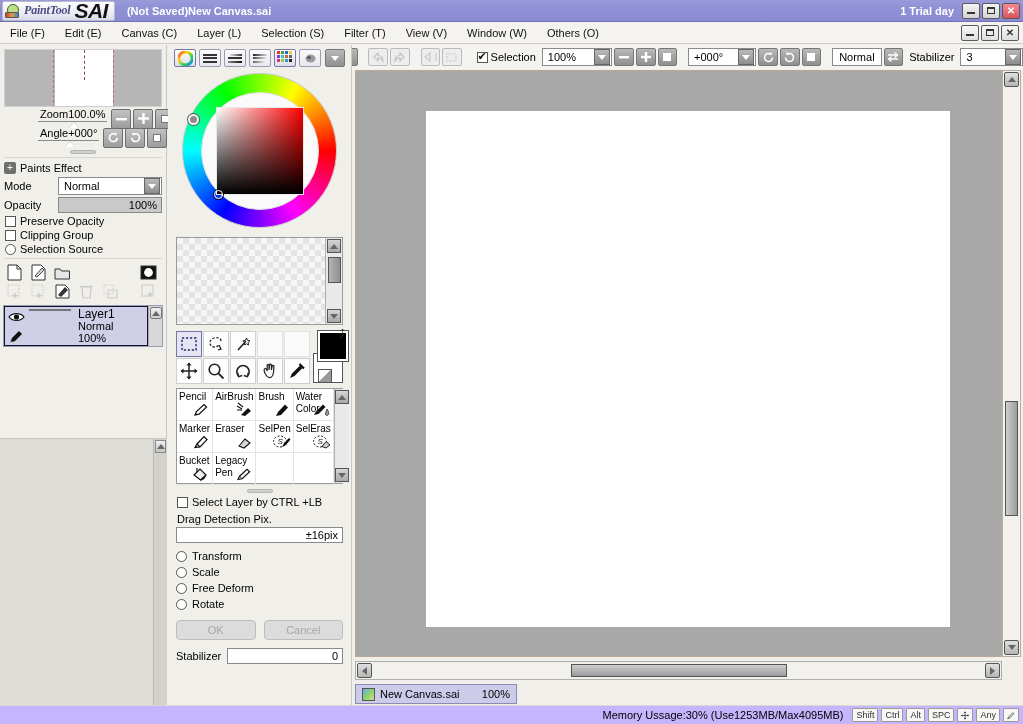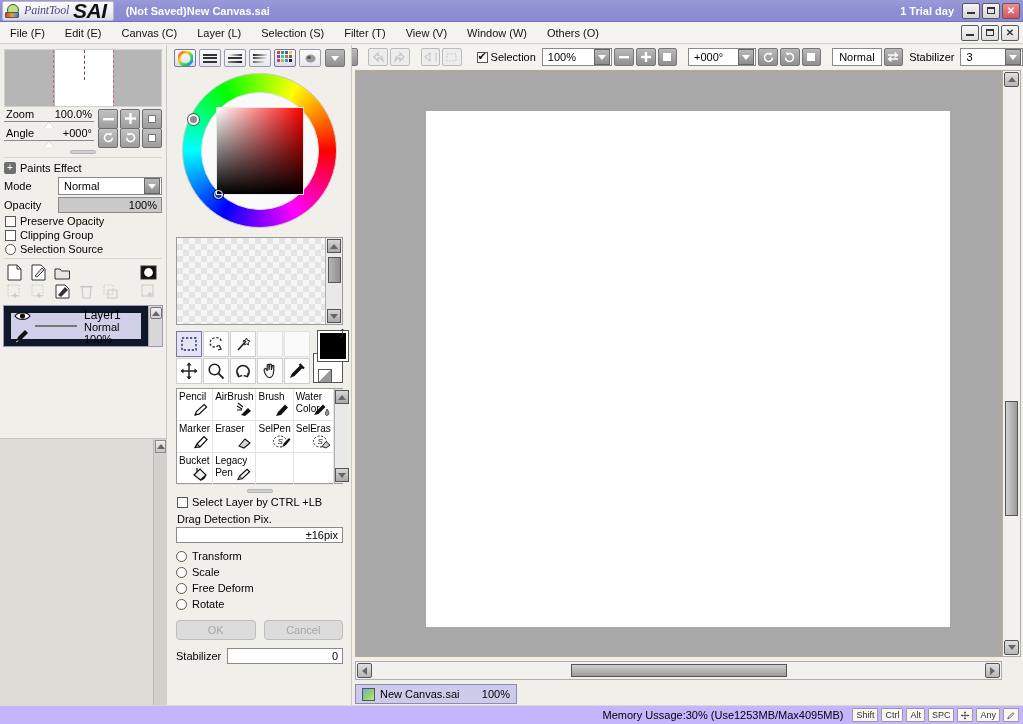--- a/index.html
+++ b/index.html
@@ -33,21 +33,21 @@
   .logo-blob .circ {
     position:absolute; left:2px; top:0; width:12px; height:12px;
     border-radius:50%; background:#bfe08a; border:1.5px solid #3f5f1f;
   }
   .logo-blob .pal {
     position:absolute; left:0; bottom:0; width:14px; height:6px;
     background:linear-gradient(to right,#cf3b2f,#e2a23b,#3b7fd4);
     border:1px solid #555; border-radius:1px;
   }
   .logo-paint {
-    font-family:"Liberation Serif", serif; font-style:italic; font-weight:normal;
+    font-family:"Liberation Serif", serif; font-style:italic; font-weight:bold;
     font-size:12px; color:#4b4b86; letter-spacing:-0.2px;
   }
   .logo-sai {
     font-family:"Liberation Sans", sans-serif; font-weight:bold; font-style:italic;
     font-size:21px; color:#111; margin-left:4px; letter-spacing:-0.5px;
   }
   .title-text {
     margin-left:12px; font-size:11px; font-weight:bold; color:#ffffff;
   }
   .title-right {
@@ -123,21 +123,21 @@
   }
   .nav-thumb {
     margin:4px 4px 2px 4px; height:58px; background:#b6b6b6;
     border:1px solid #cfcfcf; position:relative; overflow:hidden;
   }
   .nav-white { position:absolute; left:50px; top:0; width:58px; height:58px; background:#fff;}
   .nav-line { position:absolute; top:0; width:0; border-left:1px dashed #b0446a; height:58px;}
   .row {
     display:flex; align-items:center; padding:0 4px; height:19px;
   }
-  .slider-wrap { flex:1; position:relative; }
+  .slider-wrap { flex:1; position:relative;margin-left:34px; }
   .slider-label {
     display:flex; justify-content:space-between; font-size:11px;
     border-bottom:1px solid #8a8a8a; padding:0 2px 0 2px; line-height:13px;
   }
   .slider-tick {
     position:relative; height:7px;
   }
   .slider-tick .tri {
     position:absolute; width:0;height:0;
     border-left:5px solid transparent;border-right:5px solid transparent;
@@ -171,21 +171,21 @@
   .chk-row { display:flex; align-items:center; gap:4px; padding:1px 5px; font-size:11px; }
 
   .layer-tools { display:flex; padding:3px 6px 0 6px; gap:6px; align-items:center; }
   .lt-ic { width:18px;height:18px; position:relative; }
   .lt-ic svg { display:block; }
   .layer-list {
     margin:4px 3px; border:1px solid #9a9ab8; background:#efeff7; height:42px;
     display:flex; position:relative;
   }
   .layer-item {
-    display:flex; align-items:center; background:#cfcfe8; flex:1; border:7px solid #0f172a;
+    display:flex; align-items:flex-start; background:#cfcfe8; flex:1; border:1px solid #0f172a;
   }
   .layer-eyes { width:22px; display:flex;flex-direction:column; }
   .layer-eye { height:20px; display:flex;align-items:center;justify-content:center; }
   .layer-thumb { width:42px; background:#fff; border:1px solid #777; margin:2px; }
   .layer-meta { padding:1px 0 0 5px; font-size:11px; line-height:12px; }
   .layer-meta .nm { font-size:12px; }
   .layer-scroll {
     width:14px; background:#d7d7d7; border-left:1px solid #aaa;
     display:flex; flex-direction:column; align-items:center; padding-top:1px;
   }

